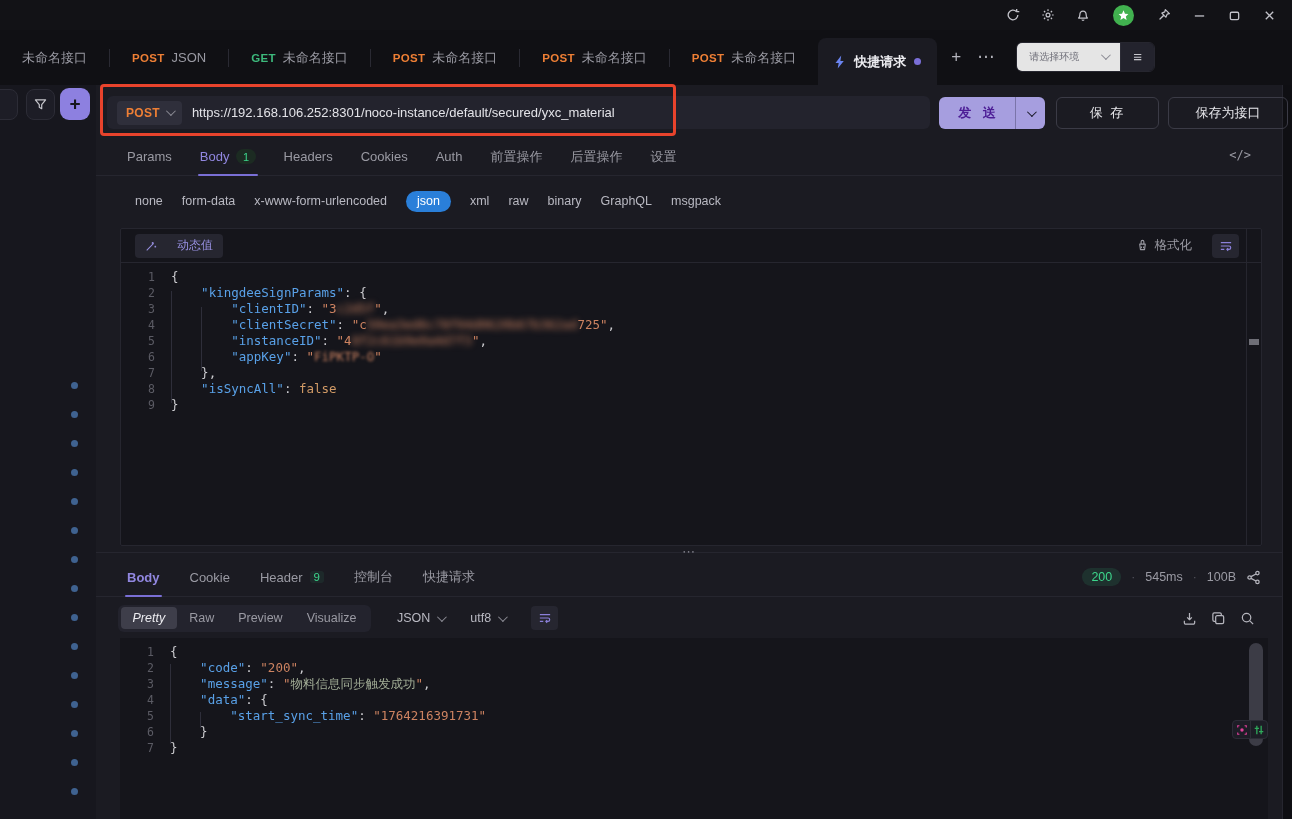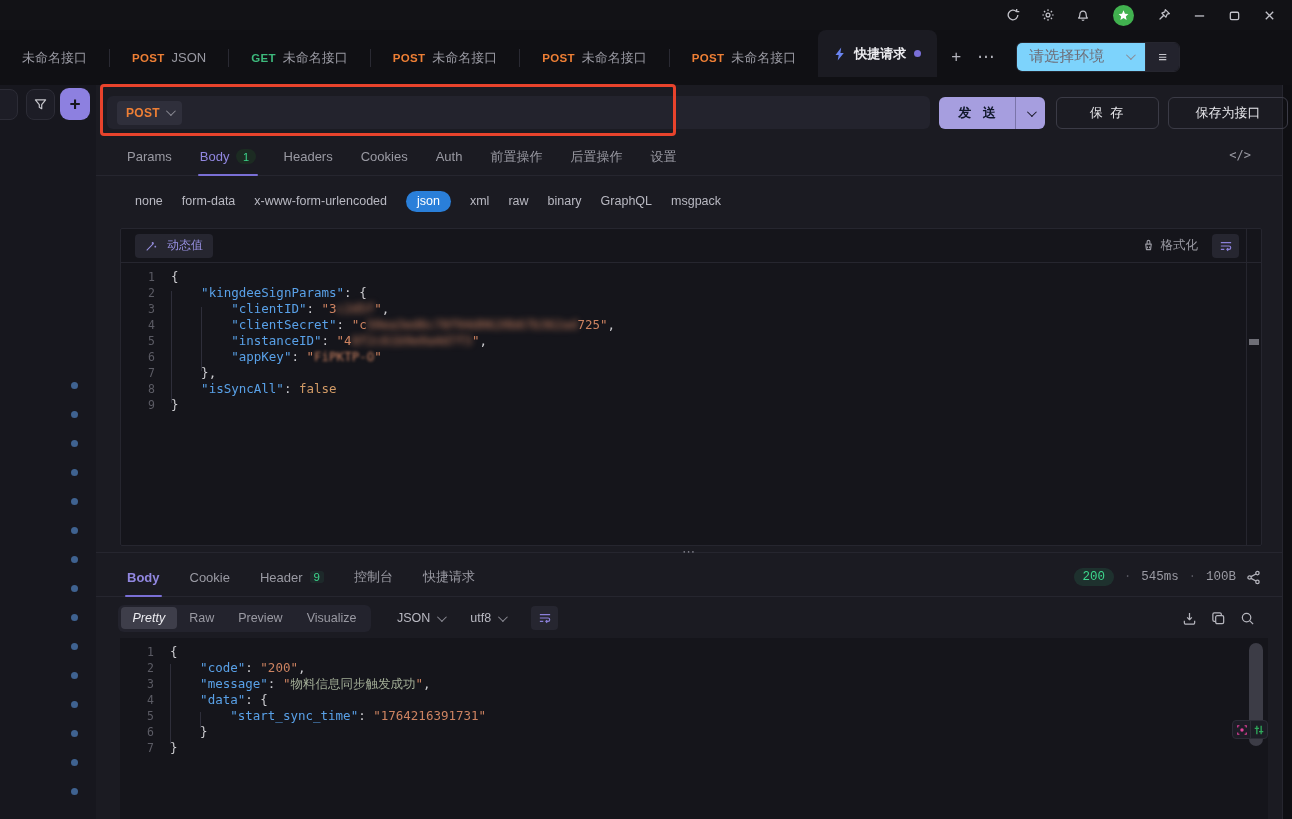--- a/index.html
+++ b/index.html
@@ -12,35 +12,35 @@
   .titlebar { position:absolute; left:0; top:0; width:1292px; height:30px; background:#121216;
               display:flex; align-items:center; justify-content:flex-end; gap:9px; padding-right:10px; }
   .tb-ico { width:26px; height:22px; display:flex; align-items:center; justify-content:center; color:#c2c2c9; }
   .avatar { width:21px; height:21px; border-radius:50%; background:#41b14f; display:flex; align-items:center; justify-content:center; margin:0 8px; }
 
   
   .tabbar { position:absolute; left:0; top:30px; width:1292px; height:55px; background:#101014;
             display:flex; align-items:flex-end; }
   .branch-zone { width:96px; flex:none; height:100%; display:flex; align-items:center; padding-left:26px; gap:5px;
                  color:#b9b9c2; font-size:12.5px; }
-  .tabs { display:flex; height:100%; }
+  .tabs { display:flex; align-items:flex-end; height:100%; }
   .tab { height:100%; display:flex; align-items:center; padding:0 22px; gap:7px; font-size:13px; color:#9a9aa3; cursor:default; }
   .tab-method { font-weight:bold; font-size:11.5px; letter-spacing:.3px; }
   .tab-method:empty { display:none; }
   .m-post { color:#ee7f35; } .m-get { color:#3db97c; }
   .tab-div { width:1px; height:18px; background:#2a2a33; align-self:center; flex:none; }
   .tab-active { height:47px; background:#1b1b22; border-radius:8px 8px 0 0; display:flex; align-items:center;
                 padding:0 16px; gap:8px; }
   .tab-active .lbl { color:#ececf0; font-weight:bold; font-size:13px; }
   .unsaved-dot { width:7px; height:7px; border-radius:50%; background:#7a6fd8; }
   .tab-actions { margin-left:14px; display:flex; align-items:center; gap:16px; height:100%; padding-bottom:2px; }
   .plus-btn,.more-btn { color:#b6b6be; font-size:17px; line-height:1; }
   .env-group { display:flex; align-items:stretch; height:30px; border-radius:6px; overflow:hidden;
                border:1px solid #26262f; margin-left:6px; }
-  .env-select { background:#7dd3fc; display:flex; align-items:center; gap:22px; padding:12px 12px; color:#6e6e78; font-size:15px; }
+  .env-select { background:#e5e5e5; display:flex; align-items:center; gap:22px; padding:12px 12px; color:#6e6e78; font-size:10px; }
   .env-menu { width:34px; background:#23232d; border-left:1px solid #2c2c36; display:flex; align-items:center; justify-content:center;
               color:#c6c6cc; font-size:15px; }
   .chev { width:7px; height:7px; border-right:1.5px solid #8a8a93; border-bottom:1.5px solid #8a8a93;
           transform:rotate(45deg) translateY(-2px); display:inline-block; }
 
   
   .sidebar { position:absolute; left:0; top:85px; width:96px; height:734px; background:#17171e; }
   .sb-search { position:absolute; left:-28px; top:4px; width:46px; height:31px; border:1px solid #2c2c36; background:#1d1d26; border-radius:8px; }
   .sb-filter { position:absolute; left:26px; top:4px; width:29px; height:31px; border:1px solid #2c2c36; background:#1d1d26;
                border-radius:8px; display:flex; align-items:center; justify-content:center; color:#c6c6cc; }
@@ -52,21 +52,21 @@
   
   .main { position:absolute; left:96px; top:85px; width:1187px; height:734px; background:#1b1b22; border-right:1px solid #26262f; }
 
   
   .url-input { position:absolute; left:11px; top:11px; width:823px; height:33px; background:#23232d; border-radius:6px;
                display:flex; align-items:center; padding:0 10px; gap:10px; }
   .method-pill { height:24px; background:#2f2f3b; border-radius:4px; display:flex; align-items:center; gap:6px; padding:0 9px; }
   .method-pill .m { color:#ee7f35; font-weight:bold; font-size:12px; letter-spacing:.3px; }
   .url-text { color:#e3e3e8; font-size:13px; white-space:nowrap; }
   .send-btn { position:absolute; left:843px; top:12px; width:106px; height:32px; background:#a69edf; border-radius:6px;
-              display:flex; color:#0f172a; font-weight:bold; font-size:13px; }
+              display:flex; color:#4c1d95; font-weight:bold; font-size:13px; }
   .send-main { flex:1; display:flex; align-items:center; justify-content:center; letter-spacing:4px; padding-left:4px; }
   .send-arrow { width:30px; border-left:1px solid rgba(20,20,45,.3); display:flex; align-items:center; justify-content:center; }
   .send-arrow .chev { border-color:#191928; }
   .ghost-btn { position:absolute; top:12px; height:32px; border:1px solid #3b3b46; border-radius:6px; background:transparent;
                color:#e6e6ea; font-size:13px; display:flex; align-items:center; justify-content:center; letter-spacing:2px;
                font-family:inherit; }
 
   
   .req-tabs { position:absolute; left:0; top:53px; width:1187px; height:38px; border-bottom:1px solid #26262f;
               display:flex; align-items:center; gap:28px; padding-left:31px; font-size:13px; color:#9a9aa3; }
@@ -78,24 +78,24 @@
 
   
   .body-types { position:absolute; left:0; top:99px; width:1187px; height:34px; display:flex; align-items:center; gap:19px;
                 padding-left:39px; font-size:12.5px; color:#b9b9c2; }
   .btype.active { background:#2a7fd9; color:#fff; border-radius:11px; padding:3.5px 11px; }
 
   
   .editor { position:absolute; left:24px; top:143px; width:1142px; height:318px; background:#15151b;
             border:1px solid #26262f; border-radius:2px; }
   .ed-toolbar { height:34px; border-bottom:1px solid #26262f; display:flex; align-items:center; padding:0 8px 0 14px; }
-  .dyn-btn { background:#262630; border-radius:4px; height:24px; display:flex; align-items:center; gap:10px; padding:0 10px;
+  .dyn-btn { background:#262630; border-radius:4px; height:24px; display:flex; align-items:center; gap:20px; padding:0 10px;
              color:#978fe0; font-size:12px; }
   .ed-toolbar .spacer { flex:1; }
-  .fmt-btn { display:flex; align-items:center; gap:6px; color:#9a9aa3; font-size:12.5px; margin-right:14px; }
+  .fmt-btn { display:flex; align-items:center; gap:6px; color:#9a9aa3; font-size:12.5px; margin-right:20px; }
   .wrap-btn { background:#262630; border-radius:4px; width:27px; height:24px; display:flex; align-items:center; justify-content:center; margin-right:14px; }
 
   .code-lines { position:relative; padding-top:6px; }
   .cl { display:flex; height:16px; }
   .ln { width:34px; text-align:right; color:#5b5b64; flex:none; margin-right:16px;
         font:11.5px/16px "DejaVu Sans Mono",monospace; }
   .lc { white-space:pre; font:12.5px/16px "DejaVu Sans Mono",monospace; color:#ccccd0; }
   .tk-p { color:#ccccd0; } .tk-w { color:#ccccd0; }
   .tk-k { color:#59a1e8; }
   .tk-s { color:#cd8361; }
@@ -108,21 +108,21 @@
   .ed-scroll { position:absolute; right:0; top:0; bottom:0; width:15px; border-left:1px solid #26262f; }
   .ed-thumb { position:absolute; left:2px; top:110px; width:10px; height:6px; background:#6e6e76; }
 
   
   .splitter { position:absolute; left:0; top:467px; width:1187px; border-top:1px solid #26262f; }
   .split-handle { position:absolute; left:586px; top:-9px; color:#7a7a84; font-size:13px; letter-spacing:1px; }
 
   
   .resp-tabs { position:absolute; left:0; top:473px; width:1187px; height:39px; border-bottom:1px solid #26262f;
                display:flex; align-items:center; gap:30px; padding-left:31px; font-size:13px; color:#9a9aa3; }
-  .resp-status { position:absolute; right:22px; top:0; height:100%; display:flex; align-items:center; gap:10px;font-family:Liberation Mono, monospace; }
+  .resp-status { position:absolute; right:22px; top:0; height:100%; display:flex; align-items:center; gap:10px; }
   .status-200 { background:rgba(61,214,140,.12); color:#3dd68c; border-radius:9px; padding:2px 9px; font-size:12.5px; }
   .sep-dot { color:#55555e; font-size:12px; }
   .meta { color:#9a9aa3; font-size:12.5px; }
 
   
   .resp-toolbar { position:absolute; left:0; top:515px; width:1187px; height:36px; display:flex; align-items:center; padding-left:22px; }
   .seg { background:#23232d; border-radius:6px; padding:2.5px; display:flex; align-items:center; }
   .seg-item { padding:4px 12px; font-size:12.5px; color:#9a9aa3; border-radius:4px; }
   .seg-item.active { background:#3e3e4a; color:#ececf0;font-style:italic; }
   .mini-select { display:flex; align-items:center; gap:7px; color:#b9b9c2; font-size:12.5px; margin-left:26px; }
@@ -271,20 +271,21 @@
       </div>
   </div>
 
   <div class="main">
 
     <div class="url-input">
       <div class="method-pill">
         <span class="m">POST</span>
         <span class="chev"></span>
       </div>
+      <span class="url-text">https://192.168.106.252:8301/noco-instance/default/secured/yxc_material</span>
     </div>
     <div class="send-btn">
       <span class="send-main">发 送</span>
       <span class="send-arrow">
           <span class="chev"></span>
         </span>
     </div>
     <button class="ghost-btn" style="left:960px;width:103px;">保 存</button>
     <button class="ghost-btn" style="left:1072px;width:120px;letter-spacing:0;">保存为接口</button>
 

